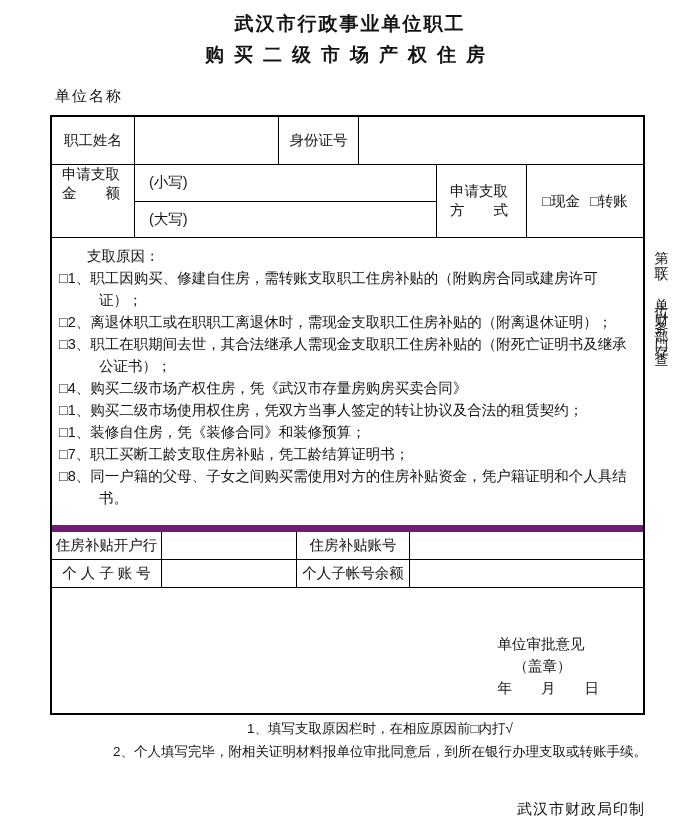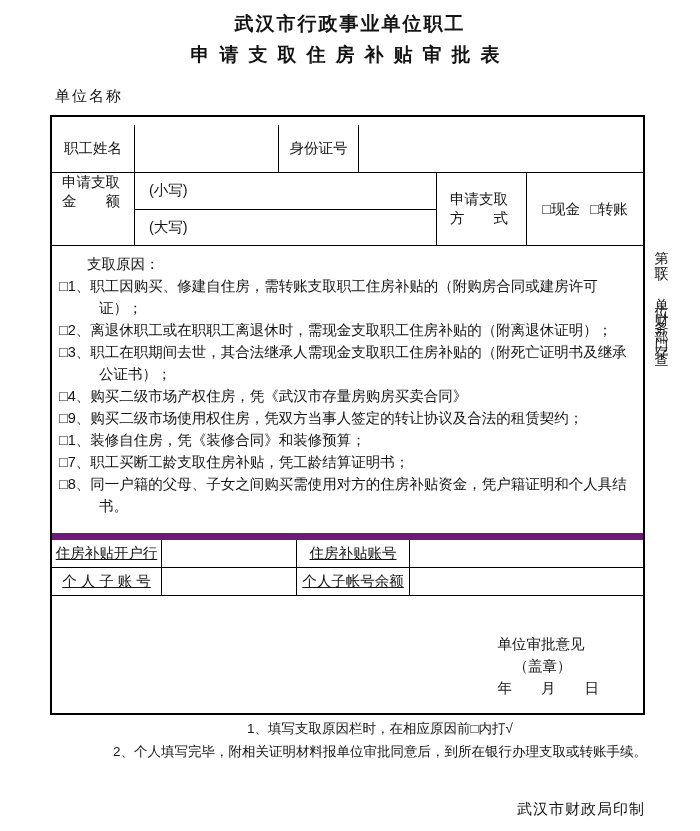--- a/index.html
+++ b/index.html
@@ -39,21 +39,21 @@
     border-right: 1px solid #000;
     display: flex; align-items: center; justify-content: center;
     font-size: 14.5px; line-height: 1.3;
     overflow: hidden;
   }
   .cell:last-child { border-right: none; }
   .cell.label-left { justify-content: flex-start; padding-left: 10px; }
   .two-line { flex-direction: column; align-items: flex-start; justify-content: center; }
   .two-line span { display: block; white-space: pre; }
   
-  .r1 { height: 48px; margin-top: 8px; }
+  .r1 { height: 48px; }
   .r1 .c1 { width: 83px; }
   .r1 .c2 { width: 144px; }
   .r1 .c3 { width: 80px; }
   .r1 .c4 { flex: 1; }
   
   .r2 { height: 73px; }
   .r2 .c1 { width: 83px; }
   .r2 .mid { width: 302px; display: flex; flex-direction: column; border-right: 1px solid #000; }
   .r2 .sub { flex: 1; display: flex; align-items: center; padding-left: 14px; font-size: 14.5px; }
   .r2 .sub.first { border-bottom: 1px solid #000; }
@@ -62,21 +62,21 @@
   
   .reasons {
     height: 294px;
     border-bottom: 7px solid #701a75;
     padding: 7px 10px 0 7px;
     font-size: 14.5px; line-height: 22px;
   }
   .reason-header { padding-left: 28px; }
   .reason-item { padding-left: 40px; text-indent: -40px; }
   
-  .r3 { height: 28px; text-decoration: underline; }
+  .r3 { height: 28px; }
   .r3 .c1 { width: 110px; }
   .r3 .c2 { width: 135px; }
   .r3 .c3 { width: 113px; }
   .r3 .c4 { flex: 1; }
   
   .approval { flex: 1; position: relative; }
   .approval-block {
     position: absolute; right: 44px; bottom: 14px;
     font-size: 14.5px; line-height: 22px; text-align: left;
   }
@@ -96,21 +96,21 @@
   
   .printer {
     position: absolute; top: 800px; left: 50px; width: 595px;
     text-align: right; font-size: 15px; letter-spacing: 1px;
   }
 </style>
 </head>
 <body>
 
 <div class="title1">武汉市行政事业单位职工</div>
-<div class="title2">申请支取住房补贴审批表</div>
+<div class="title2">购买二级市场产权住房</div>
 <div class="unit-label">单位名称</div>
 
 <div class="ftable">
 
   <div class="row r1">
     <div class="cell c1">职工姓名</div>
     <div class="cell c2"></div>
     <div class="cell c3">身份证号</div>
     <div class="cell c4"></div>
   </div>
@@ -139,21 +139,21 @@
       <span>□转账</span>
     </div>
   </div>
 
   <div class="row reasons" style="display:block;">
     <div class="reason-header">支取原因：</div>
     <div class="reason-item">□1、职工因购买、修建自住房，需转账支取职工住房补贴的（附购房合同或建房许可证）；</div>
     <div class="reason-item">□2、离退休职工或在职职工离退休时，需现金支取职工住房补贴的（附离退休证明）；</div>
     <div class="reason-item">□3、职工在职期间去世，其合法继承人需现金支取职工住房补贴的（附死亡证明书及继承公证书）；</div>
     <div class="reason-item">□4、购买二级市场产权住房，凭《武汉市存量房购房买卖合同》</div>
-    <div class="reason-item">□9、购买二级市场使用权住房，凭双方当事人签定的转让协议及合法的租赁契约；</div>
+    <div class="reason-item">□1、购买二级市场使用权住房，凭双方当事人签定的转让协议及合法的租赁契约；</div>
     <div class="reason-item">□1、装修自住房，凭《装修合同》和装修预算；</div>
     <div class="reason-item">□7、职工买断工龄支取住房补贴，凭工龄结算证明书；</div>
     <div class="reason-item">□8、同一户籍的父母、子女之间购买需使用对方的住房补贴资金，凭户籍证明和个人具结书。</div>
   </div>
 
   <div class="row r3">
     <div class="cell c1">住房补贴开户行</div>
     <div class="cell c2"></div>
     <div class="cell c3">住房补贴账号</div>
     <div class="cell c4"></div>

